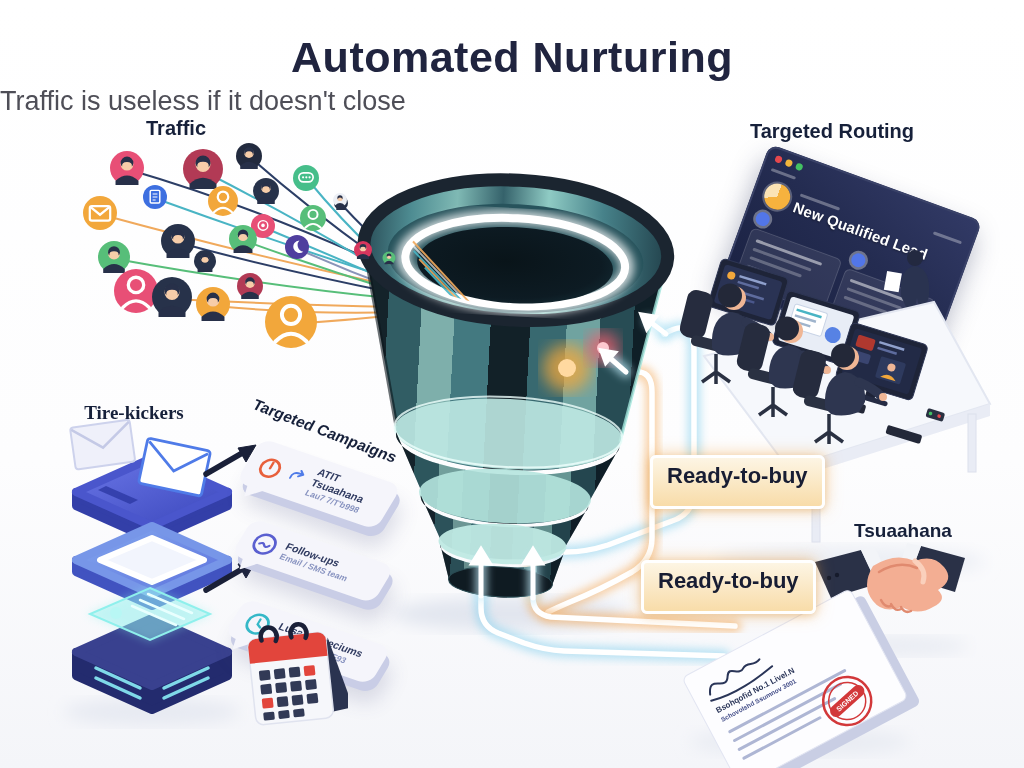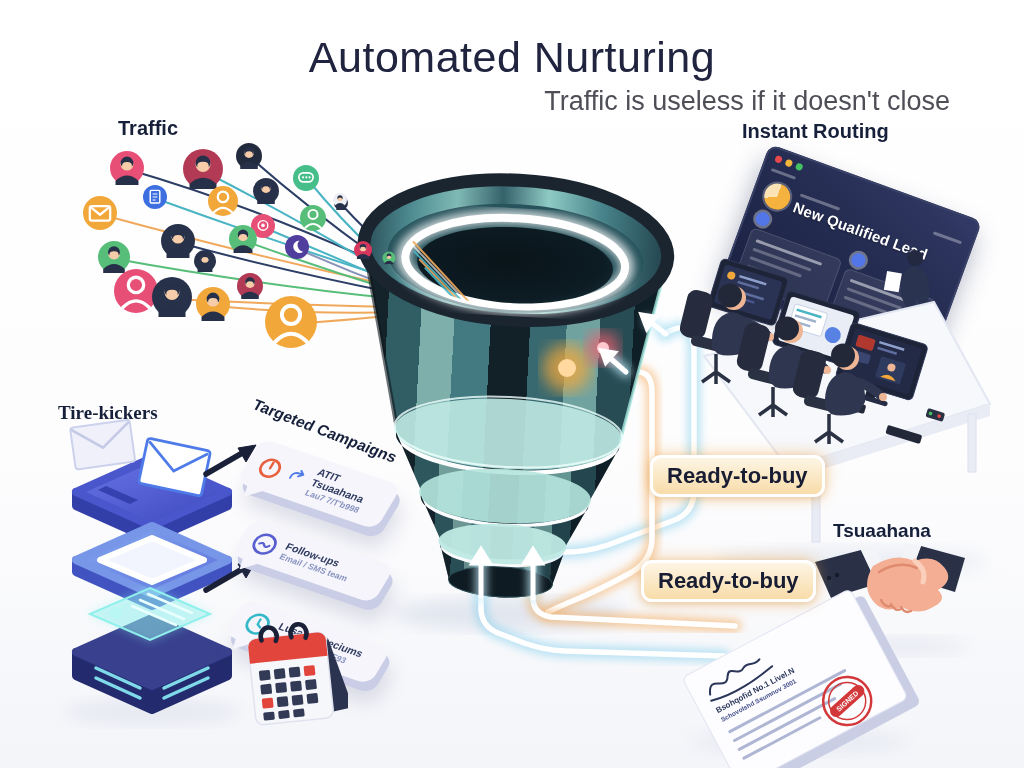--- a/index.html
+++ b/index.html
@@ -2,35 +2,35 @@
 <html><head>
 <meta charset="utf-8">
 <style>
   html,body{margin:0;padding:0;background:#fff;}
   .canvas{position:relative;width:1024px;height:768px;overflow:hidden;
     background:linear-gradient(180deg,#ffffff 0%,#fdfdfe 60%,#f4f5f9 100%);
     font-family:"Liberation Sans",sans-serif;}
   .scene{position:absolute;left:0;top:0;z-index:2;pointer-events:none;}
   
   .title{position:absolute;left:0;top:33px;width:1024px;text-align:center;z-index:3;
-    font-size:43px;font-weight:400;letter-spacing:.5px;color:#20243F;}
-  .subtitle{position:absolute;left:0;top:86px;width:950px;text-align:right;z-index:3;
+    font-size:43px;font-weight:700;letter-spacing:.5px;color:#20243F;}
+  .subtitle{position:absolute;left:0;top:86px;width:950px;text-align:left;z-index:3;
     font-size:27px;font-weight:400;color:#4E4E57;}
   
-  .lbl{position:absolute;z-index:3;font-weight:700;color:#16203A;text-align:left;}
+  .lbl{position:absolute;z-index:3;font-weight:700;color:#16203A;text-align:center;}
   .lbl-traffic{left:118px;top:117px;width:116px;font-size:20px;}
   .lbl-routing{left:742px;top:120px;width:180px;font-size:20px;}
   .lbl-tire{left:58px;top:402px;width:152px;font-size:19px;font-family:Liberation Serif, serif;}
   .lbl-nurture{left:833px;top:520px;width:140px;font-size:19px;}
   .lbl-campaigns{left:258px;top:396px;width:160px;font-size:15.5px;
     transform:rotate(21deg) skewX(-8deg);transform-origin:left top;text-align:left;}
   
   .pill{position:absolute;z-index:3;font-size:22px;font-weight:700;color:#181D33;
     background:linear-gradient(180deg,#FDF5E4 0%,#F8DCA9 100%);
-    border:3px solid #fff;border-radius:11px;padding:5px 14px 5px;
+    border:3px solid #fff;border-radius:6px;padding:5px 14px 17px;
     box-shadow:0 0 16px rgba(243,168,74,.55),0 2px 6px rgba(190,140,60,.25);}
   .pill-top{left:650px;top:455px;}
   .pill-bottom{left:641px;top:560px;}
   
   .routing-screen{position:absolute;z-index:1;left:737px;top:178px;width:226px;height:152px;
     border-radius:10px;transform:rotate(20deg);transform-origin:center;
     background:linear-gradient(205deg,#323A66 0%,#242C51 45%,#1A2142 100%);
     box-shadow:0 14px 26px rgba(40,50,90,.35),inset 0 0 0 2px #3A4268;}
   .rs-dot{position:absolute;width:7px;height:7px;border-radius:50%;}
   .rs-dash{position:absolute;border-radius:2px;background:rgba(255,255,255,.32);}
@@ -535,21 +535,21 @@
         <rect x="-21" y="-6" width="42" height="12" rx="6" fill="#D2383A"></rect>
         <text x="0" y="2.6" font-size="7" font-weight="700" fill="#FFFFFF" text-anchor="middle">SIGNED</text>
       </g>
     </g>
   </svg>
 
   <div class="title">Automated Nurturing</div>
   <div class="subtitle">Traffic is useless if it doesn't close</div>
 
   <div class="lbl lbl-traffic">Traffic</div>
-  <div class="lbl lbl-routing">Instant Routing</div>
+  <div class="lbl lbl-routing">Targeted Routing</div>
   <div class="lbl lbl-tire">Tire-kickers</div>
   <div class="lbl lbl-campaigns">Targeted Campaigns</div>
   <div class="lbl lbl-nurture">Tsuaahana</div>
 
   <div class="pill pill-top">Ready-to-buy</div>
   <div class="pill pill-bottom">Ready-to-buy</div>
 
   <div class="bubble bubble-1">
     <svg class="b-ic" width="24" height="24" viewBox="0 0 24 24">
       <circle cx="12" cy="13" r="9" fill="none" stroke="#E8603C" stroke-width="2.6"></circle>

